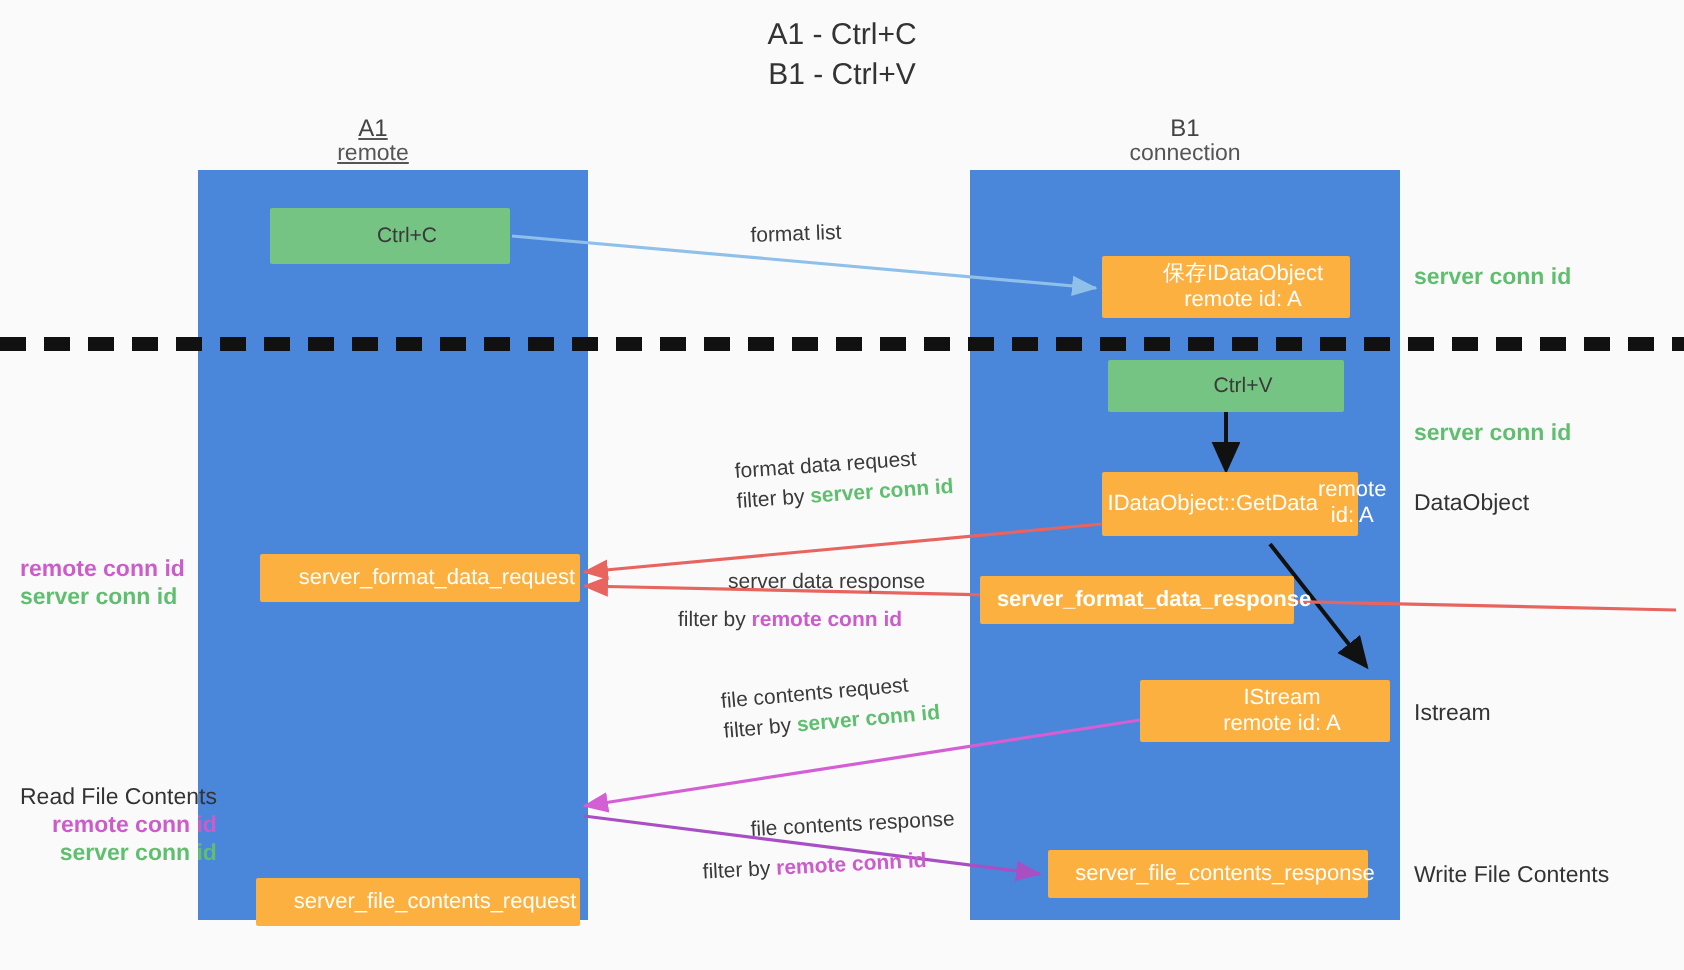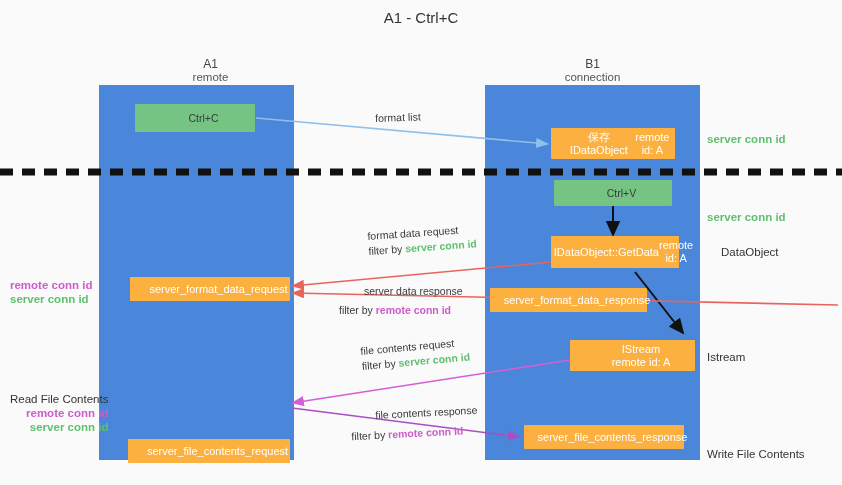--- a/index.html
+++ b/index.html
@@ -53,23 +53,24 @@
 
   svg.overlay{position:absolute;left:0;top:0;width:842px;height:485px;overflow:visible;}
 </style>
 </head>
 <body>
 
 <div id="stage">
 
   <div class="hdr">
     <div>A1 - Ctrl+C</div>
-  </div>
-
-  <div class="lane-title" style="left:113px;top:58px;width:195px;">
+    <div>B1 - Ctrl+V</div>
+  </div>
+
+  <div class="lane-title" style="left:89px;top:58px;width:195px;text-decoration:underline;">
     <span class="big">A1</span>
     <span>remote</span>
   </div>
   <div class="lane-title" style="left:485px;top:58px;width:215px;">
     <span class="big">B1</span>
     <span>connection</span>
   </div>
 
   <div class="lane lane-a"></div>
   <div class="lane lane-b"></div>
@@ -108,60 +109,60 @@
     <line x1="292" y1="408" x2="520" y2="437" stroke="#a94fc4" stroke-width="1.6" marker-end="url(#ah-purple)"></line>
     <line x1="292" y1="405" x2="200" y2="385" stroke="#a94fc4" stroke-width="0"></line>
 
     <line x1="0" y1="172" x2="842" y2="172" stroke="#111" stroke-width="7" stroke-dasharray="13 9"></line>
   </svg>
 
   <div class="node green" style="left:135px;top:104px;width:120px;height:28px;">
     <span>Ctrl+C</span>
   </div>
 
-  <div class="node orange" style="left:551px;top:128px;width:124px;height:31px;flex-direction:row;">
+  <div class="node orange" style="left:551px;top:128px;width:124px;height:31px;flex-direction:column;">
     <span>保存IDataObject</span>
     <span>remote id: A</span>
   </div>
 
   <div class="node green" style="left:554px;top:180px;width:118px;height:26px;">
     <span>Ctrl+V</span>
   </div>
 
   <div class="node orange" style="left:551px;top:236px;width:128px;height:32px;flex-direction:row;">
     <span>IDataObject::GetData</span>
     <span>remote id: A</span>
   </div>
 
   <div class="node orange" style="left:130px;top:277px;width:160px;height:24px;justify-content:center;">
     <span>server_format_data_request</span>
   </div>
 
-  <div class="node orange" style="left:490px;top:288px;width:157px;height:24px;">
+  <div class="node orange" style="left:490px;top:288px;width:157px;height:24px;font-weight:bold;">
     <span>server_format_data_response</span>
   </div>
 
   <div class="node orange" style="left:570px;top:340px;width:125px;height:31px;flex-direction:column;">
     <span>IStream</span>
     <span>remote id: A</span>
   </div>
 
   <div class="node orange" style="left:128px;top:393px;width:162px;height:24px;margin-top:46px;">
     <span>server_file_contents_request</span>
   </div>
 
   <div class="node orange" style="left:524px;top:425px;width:160px;height:24px;">
     <span>server_file_contents_response</span>
   </div>
 
   <div class="sidelabel green-t" style="left:707px;top:132px;">server conn id</div>
   <div class="sidelabel green-t" style="left:707px;top:210px;">server conn id</div>
-  <div class="sidelabel plain-t" style="left:707px;top:245px;margin-left:14px;">DataObject</div>
+  <div class="sidelabel plain-t" style="left:707px;top:245px;">DataObject</div>
   <div class="sidelabel plain-t" style="left:707px;top:350px;">Istream</div>
-  <div class="sidelabel plain-t" style="left:707px;top:431px;margin-top:16px;">Write File Contents</div>
+  <div class="sidelabel plain-t" style="left:707px;top:431px;">Write File Contents</div>
 
   <div class="sidelabel" style="left:10px;top:278px;text-align:left;">
     <div class="purple-t">remote conn id</div>
     <div class="green-t">server conn id</div>
   </div>
 
   <div class="sidelabel" style="left:10px;top:392px;text-align:right;">
     <div class="plain-t">Read File Contents</div>
     <div class="purple-t">remote conn id</div>
     <div class="green-t">server conn id</div>

